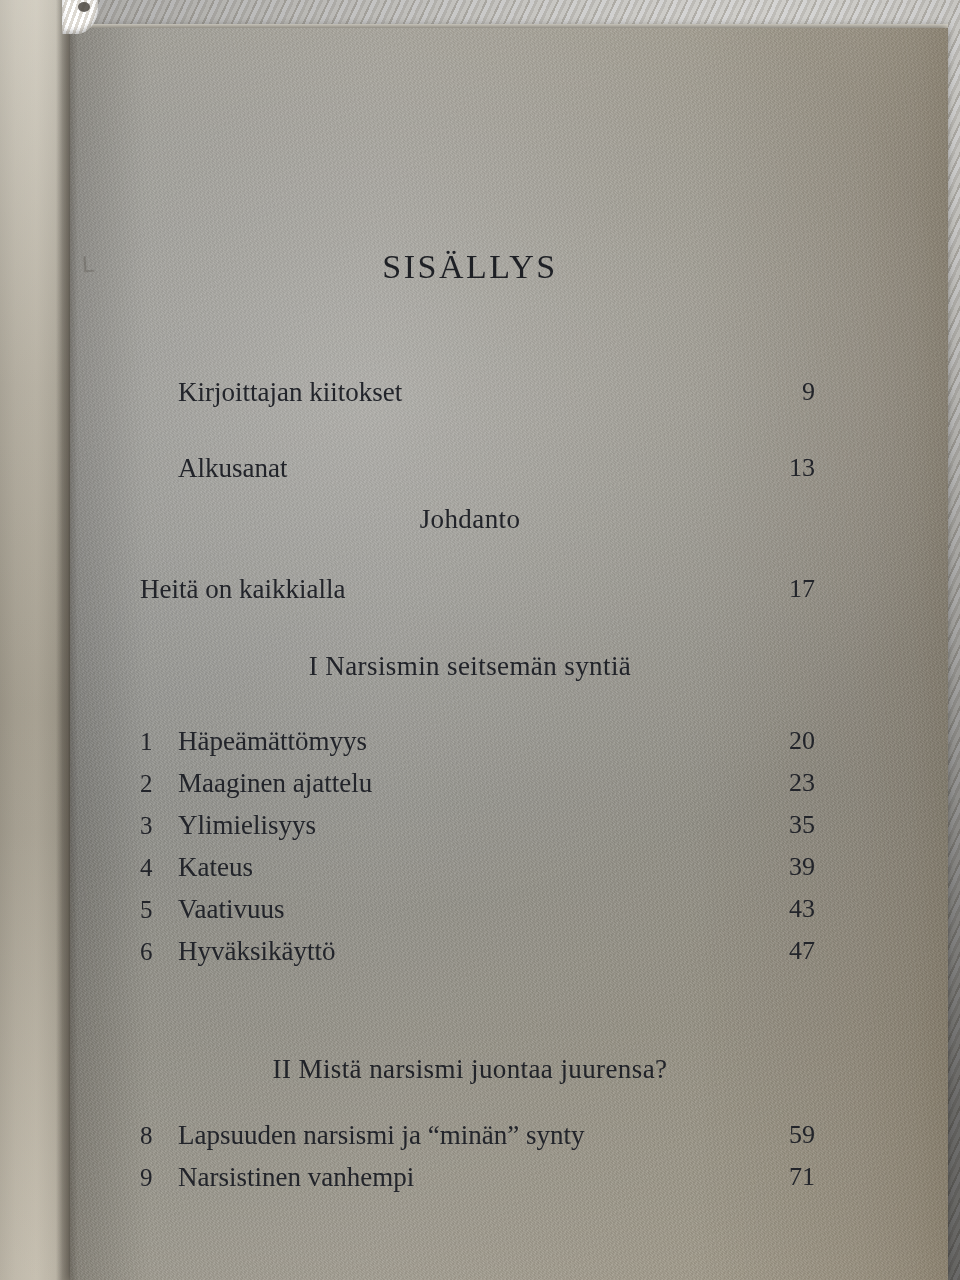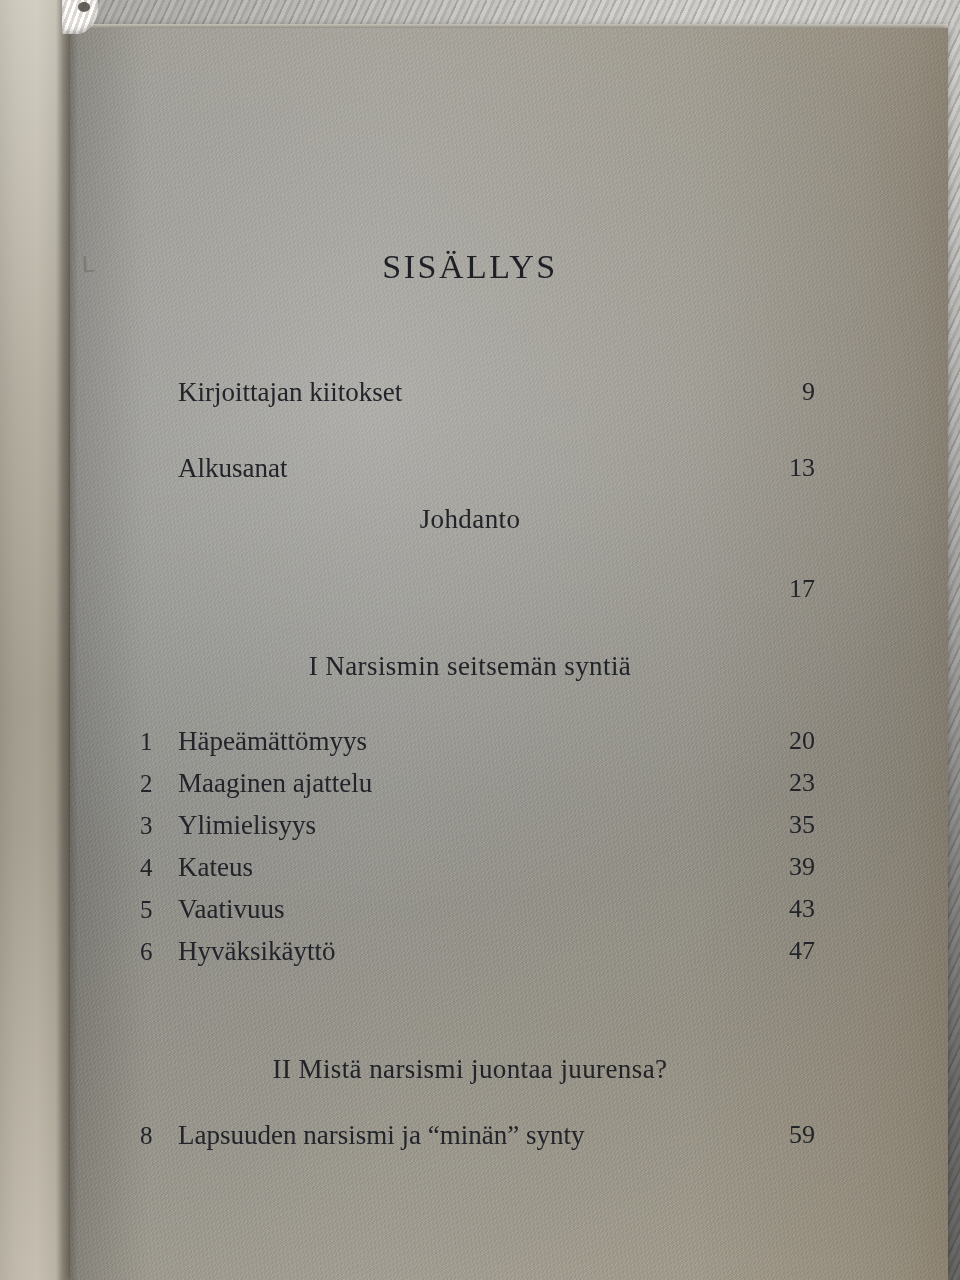--- a/index.html
+++ b/index.html
@@ -245,20 +245,21 @@
       <span class="page-col">9</span>
     </div>
     <div class="row front" style="top:419px;margin-top:31px;">
       <span class="title-col">Alkusanat</span>
       <span class="page-col">13</span>
     </div>
 
     <div class="section-head" style="top:504px;">Johdanto</div>
 
     <div class="row" style="top:571px; left:140px;">
+      <span class="title-col">Heitä on kaikkialla</span>
       <span class="page-col">17</span>
     </div>
 
     <div class="section-head" style="top:651px;">I  Narsismin seitsemän syntiä</div>
 
     <div class="row" style="top:723px;">
       <span class="num-col">1</span><span class="title-col">Häpeämättömyys</span>
       <span class="page-col">20</span>
     </div>
     <div class="row" style="top:765px;">
@@ -281,15 +282,19 @@
       <span class="num-col">6</span><span class="title-col">Hyväksikäyttö</span>
       <span class="page-col">47</span>
     </div>
 
     <div class="section-head" style="top:1054px;">II  Mistä narsismi juontaa juurensa?</div>
 
     <div class="row" style="top:1117px;">
       <span class="num-col">8</span><span class="title-col">Lapsuuden narsismi ja “minän” synty</span>
       <span class="page-col">59</span>
     </div>
+    <div class="row" style="top:1159px;">
+      <span class="num-col">9</span><span class="title-col">Narsistinen vanhempi</span>
+      <span class="page-col">71</span>
+    </div>
 
   </div>
 </div>
 
 </body></html>

